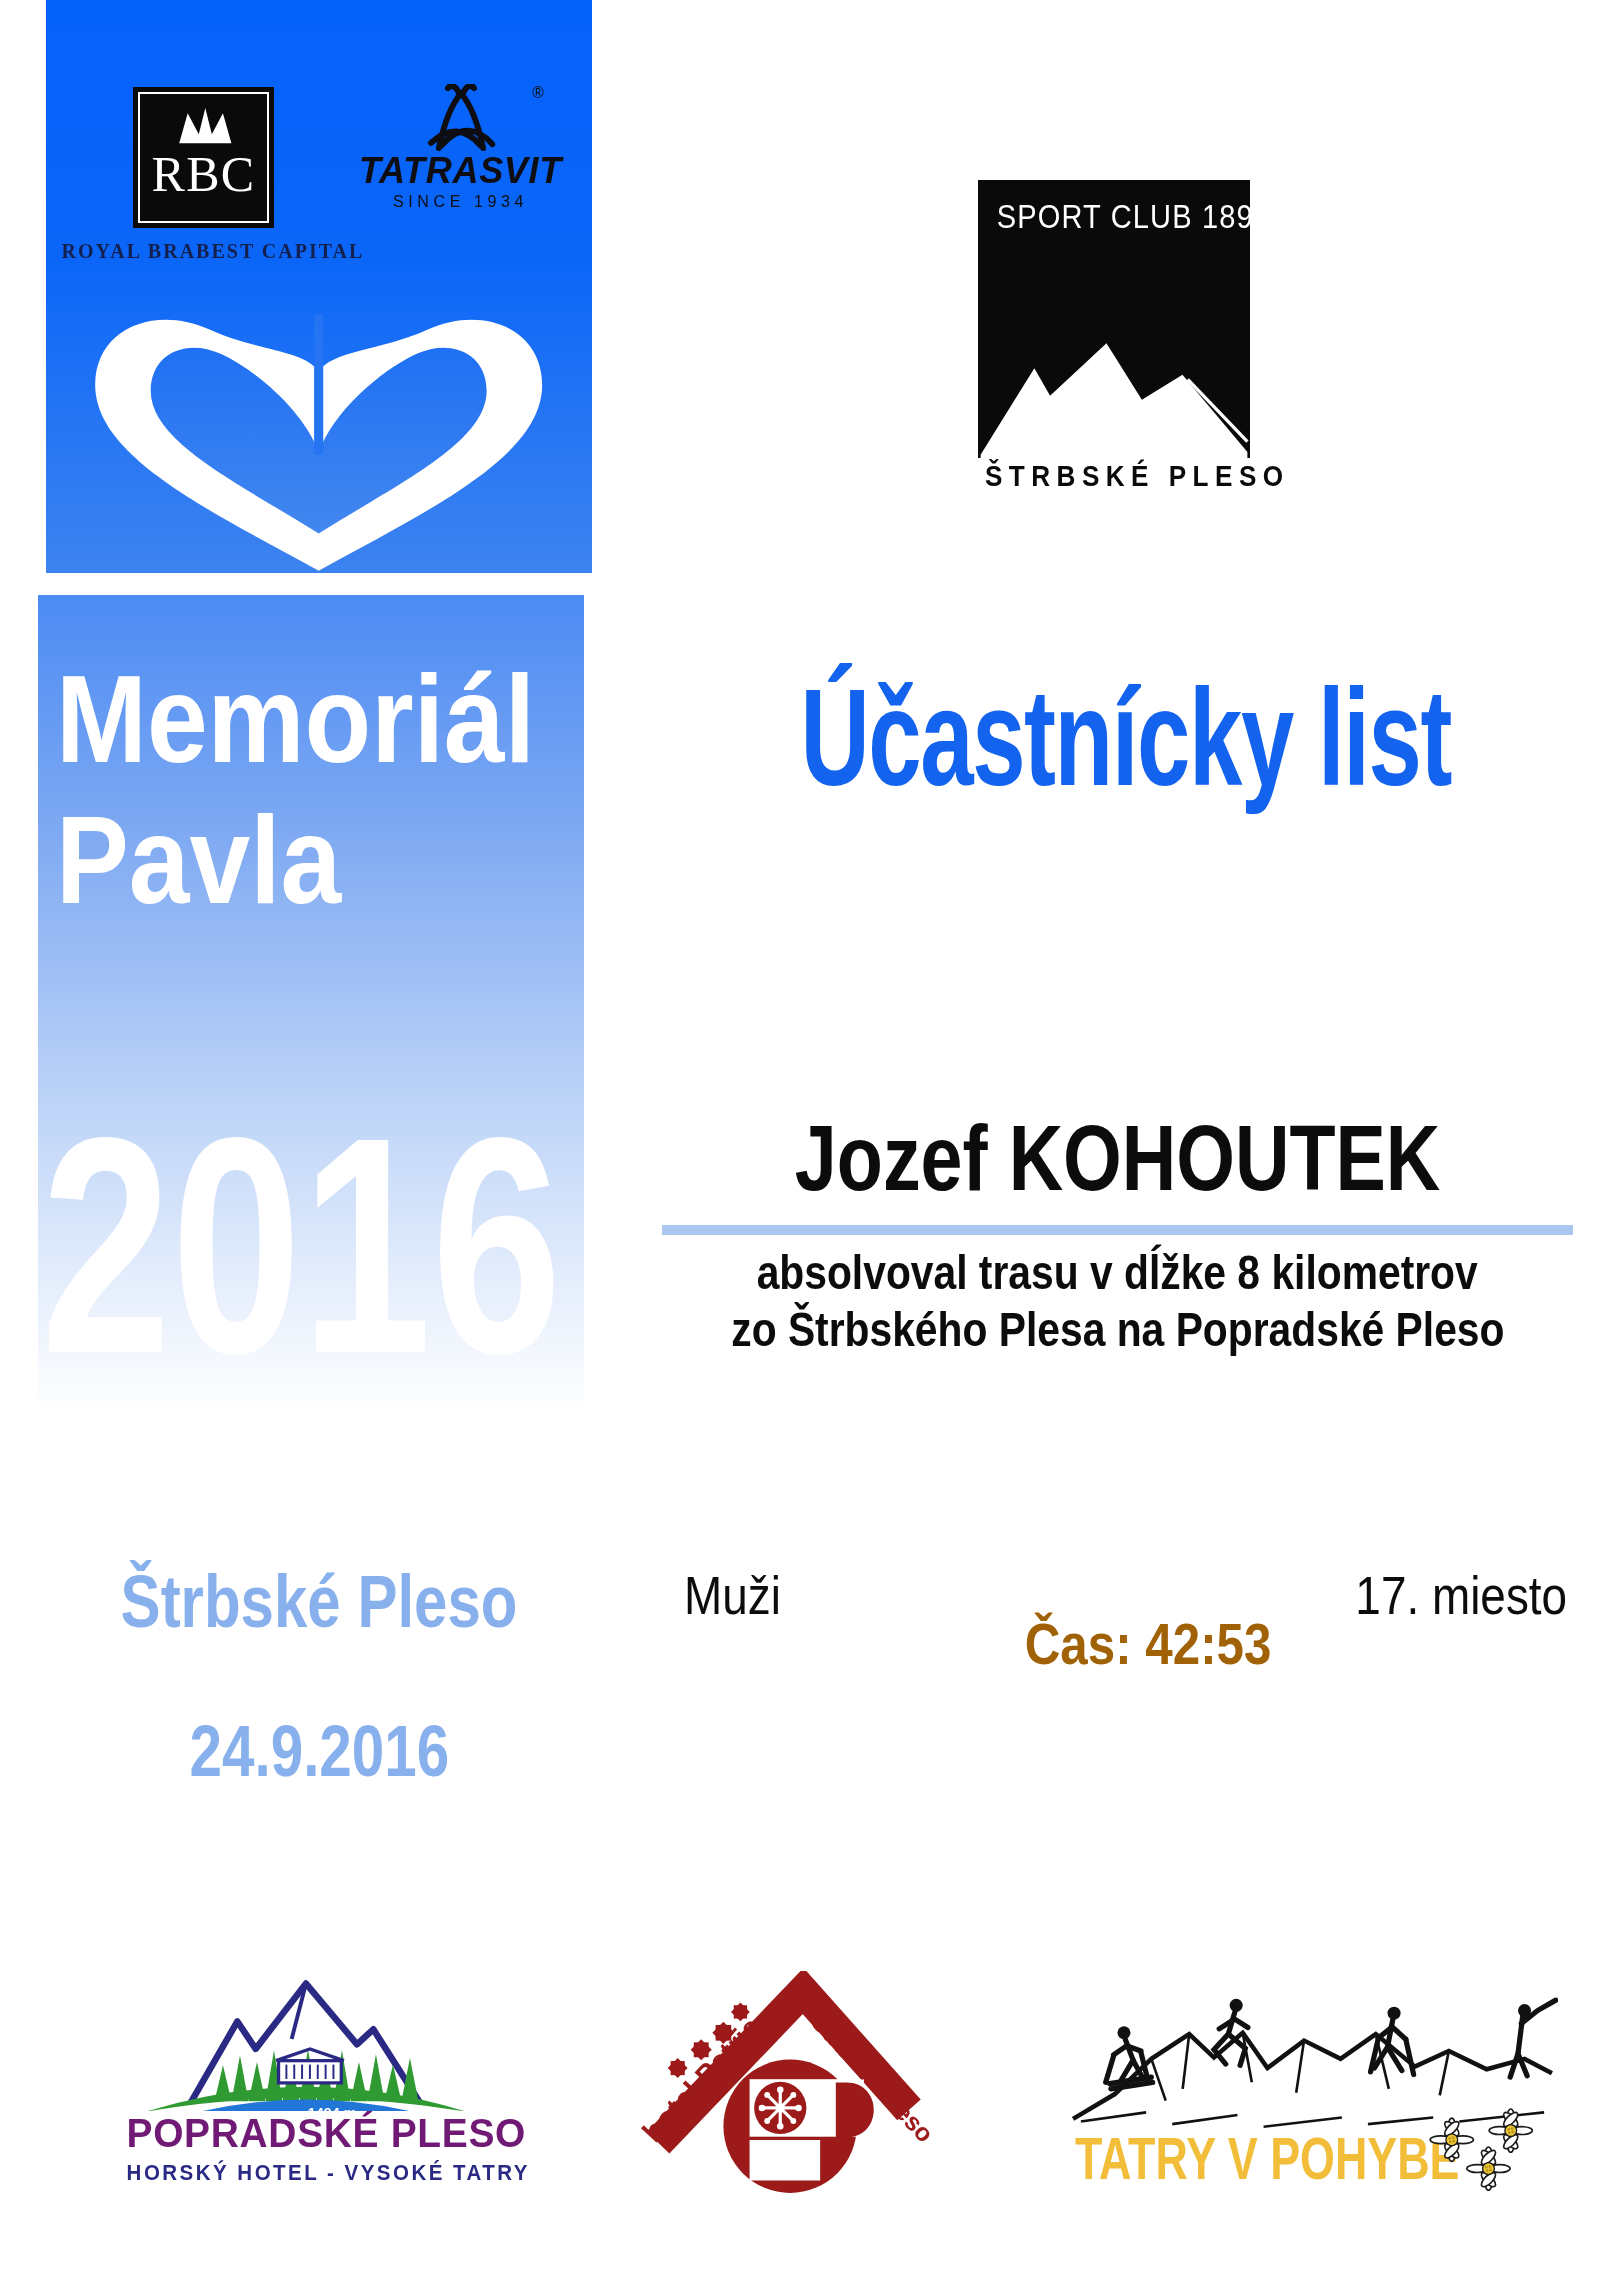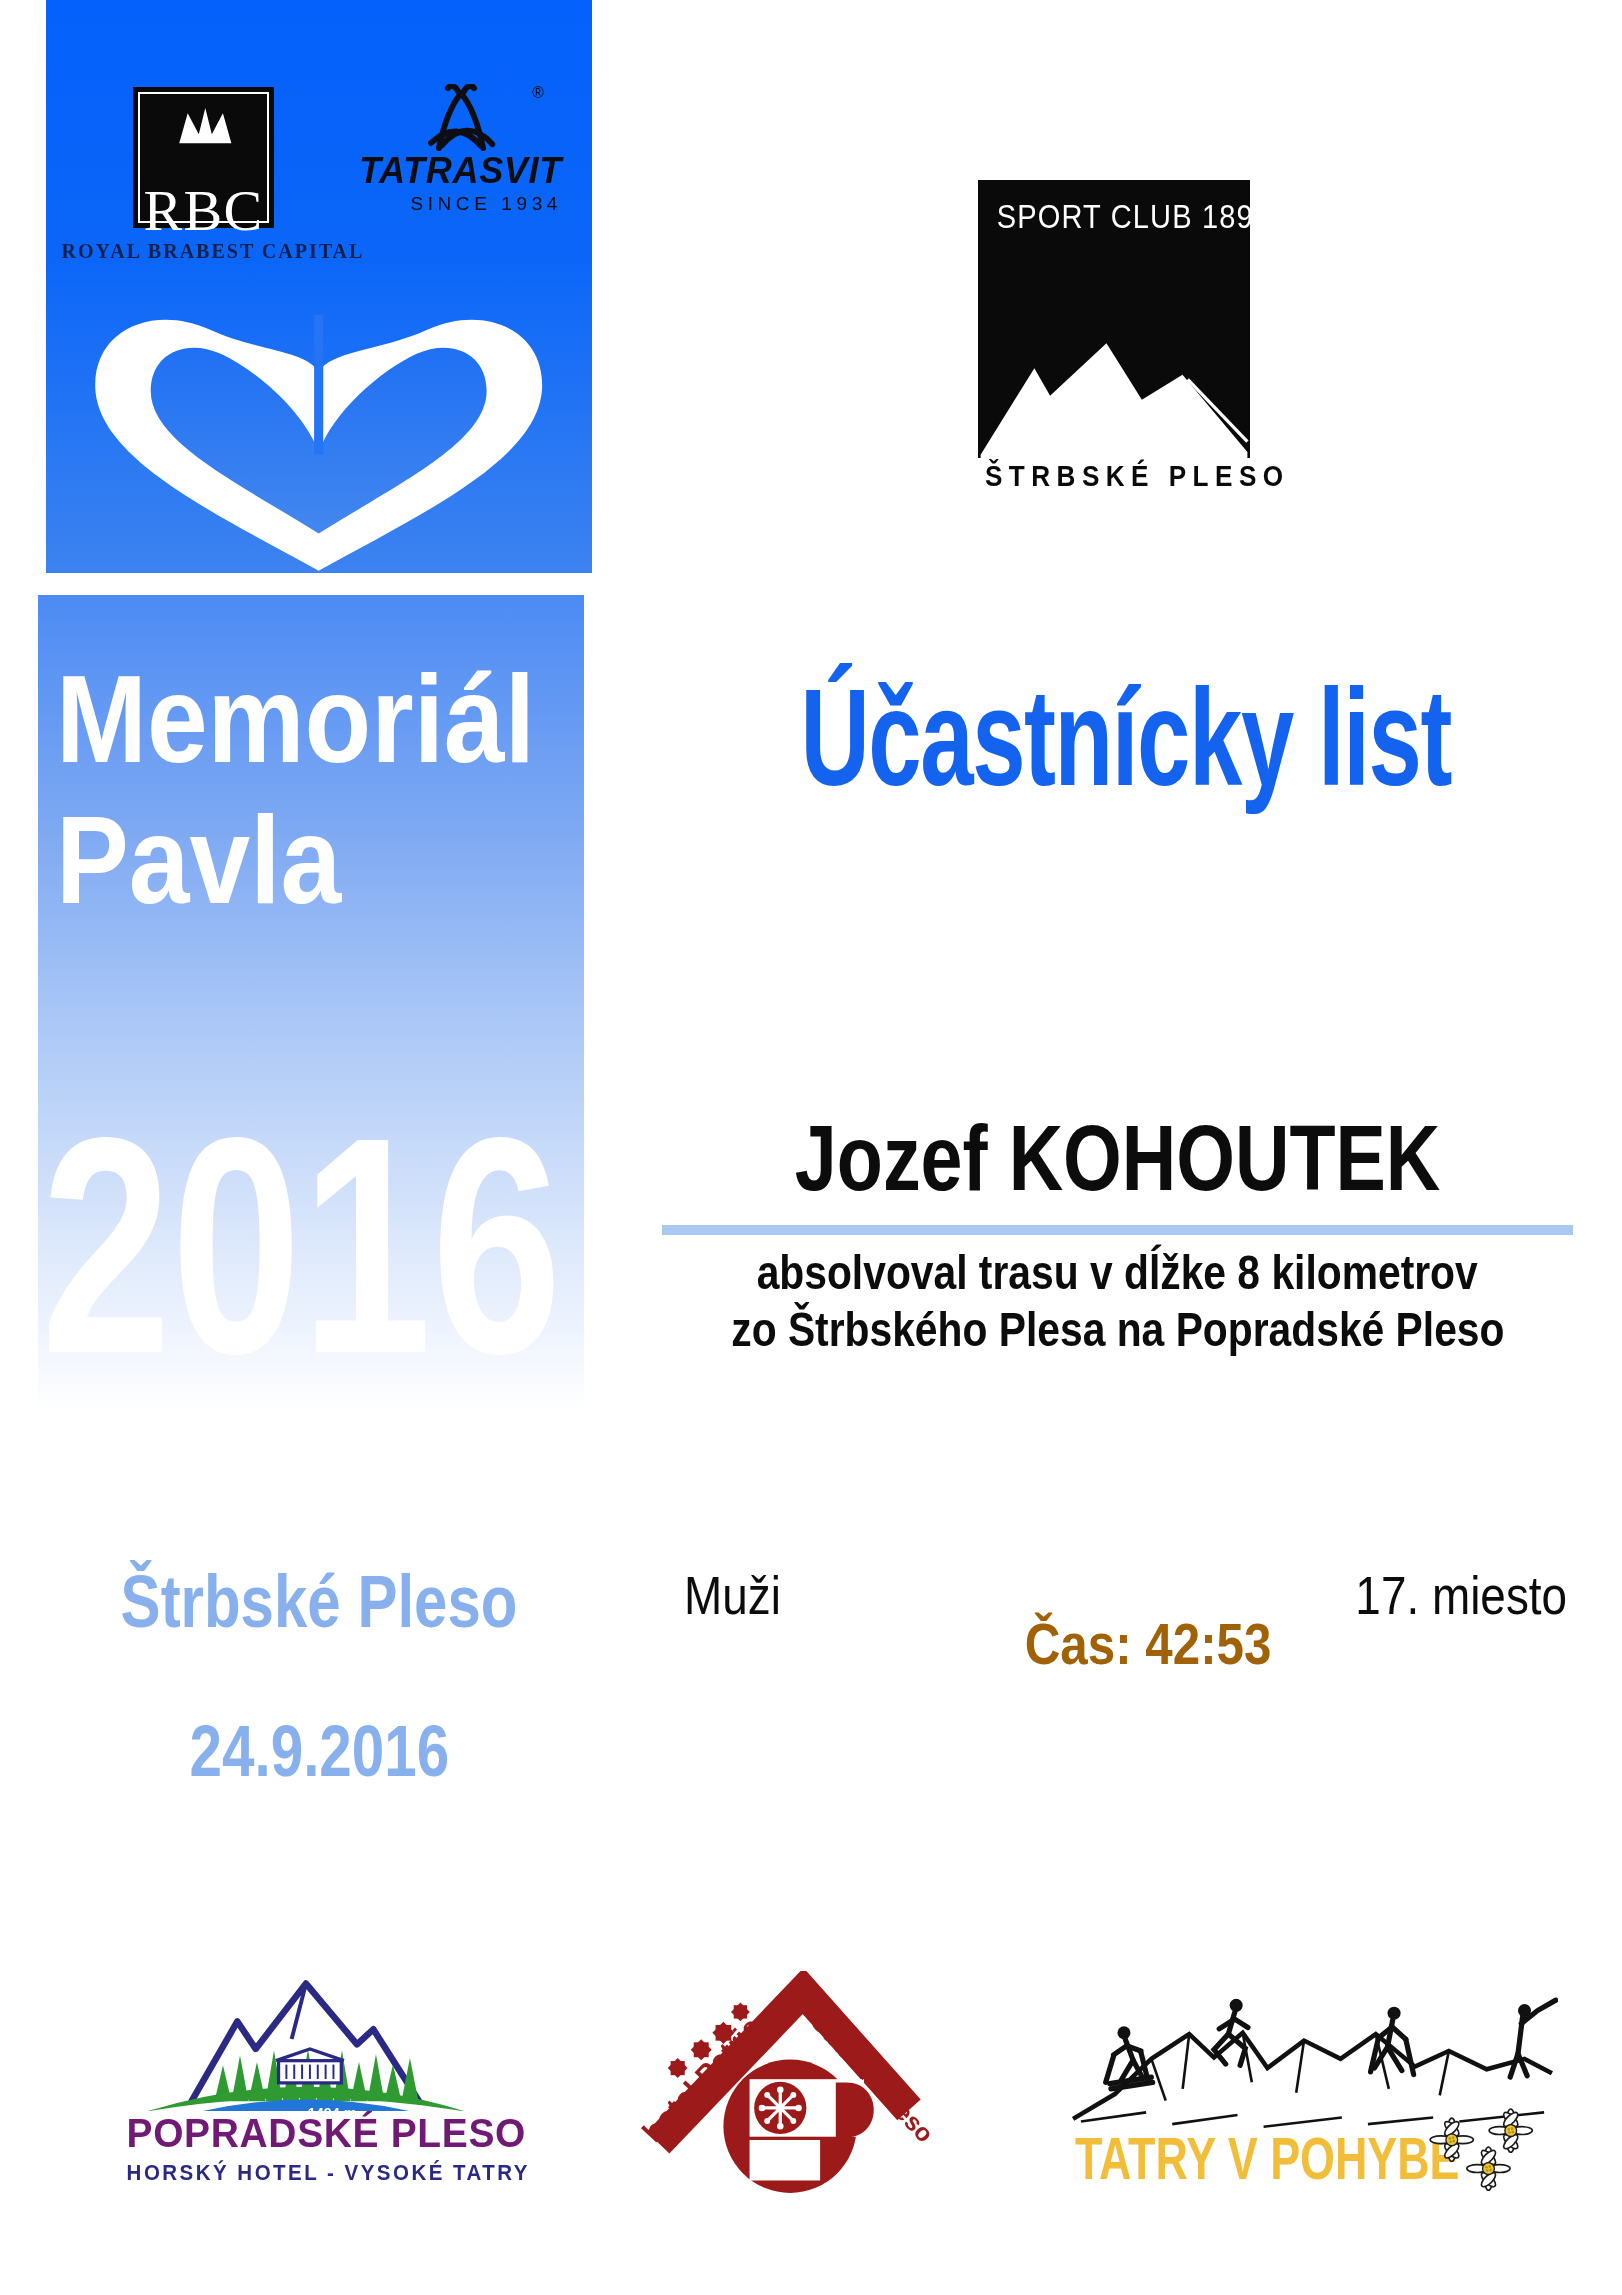--- a/index.html
+++ b/index.html
@@ -15,26 +15,26 @@
   .center{text-align:center;font-weight:bold;}
 
   
   .panel-top{left:46px;top:0;width:546px;height:573px;overflow:hidden;
     background:linear-gradient(180deg,#0461fb 0%,#0b66f8 45%,#3d83f0 100%);}
   .panel-bottom{left:38px;top:595px;width:546px;height:844px;overflow:hidden;
     background:linear-gradient(180deg,#4c8bf4 0%,#7ea9f2 28%,#b3cdf7 55%,#e2ecfc 80%,#ffffff 97%);}
   .rbc-square{left:87px;top:87px;width:141px;height:141px;background:#0a0a0a;}
   .rbc-inner{position:absolute;left:5.2px;top:5.2px;right:5.2px;bottom:5.2px;border:2px solid #fff;}
   .rbc-mono{left:0;top:62px;width:100%;text-align:center;color:#fff;
-    font-family:"Liberation Serif",serif;font-size:58px;letter-spacing:1.3px;margin-top:33px;}
+    font-family:"Liberation Serif",serif;font-size:50px;letter-spacing:1.3px;}
   .rbc-caption{left:13px;top:241px;width:308px;text-align:center;color:#13204d;
     font-family:"Liberation Serif",serif;font-size:20px;font-weight:700;letter-spacing:2px;}
   .tatrasvit{left:313px;top:84px;width:203px;text-align:center;color:#0d0d12;}
   .tatrasvit .word{font-size:36px;font-weight:700;font-style:italic;letter-spacing:0.7px;}
-  .tatrasvit .since{font-size:19px;letter-spacing:4.6px;margin-top:5.2px;text-align:right;}
+  .tatrasvit .since{font-size:16px;letter-spacing:4.6px;margin-top:5.2px;}
   .reg{position:absolute;right:18.3px;top:1.3px;font-size:15.7px;}
   .mem-line{left:18.3px;color:#fff;font-size:124px;font-weight:700;}
   .year{left:2.6px;top:496px;color:#fff;font-size:308px;font-weight:700;}
   .loc{left:46px;top:1564px;width:546px;color:#87b0ec;font-size:75px;font-weight:700;}
   .date{left:46px;top:1714px;width:546px;color:#87b0ec;font-size:73px;font-weight:700;}
 
   
   .sc-rect{left:978px;top:180px;width:272px;height:278px;background:#0a0a0a;}
   .sc-title{left:0;top:19.6px;width:100%;text-align:center;color:#fff;font-size:33px;letter-spacing:1.3px;}
   .sc-caption{left:968px;top:462px;width:294px;color:#0a0a0a;font-size:29px;font-weight:700;letter-spacing:7.2px;}

